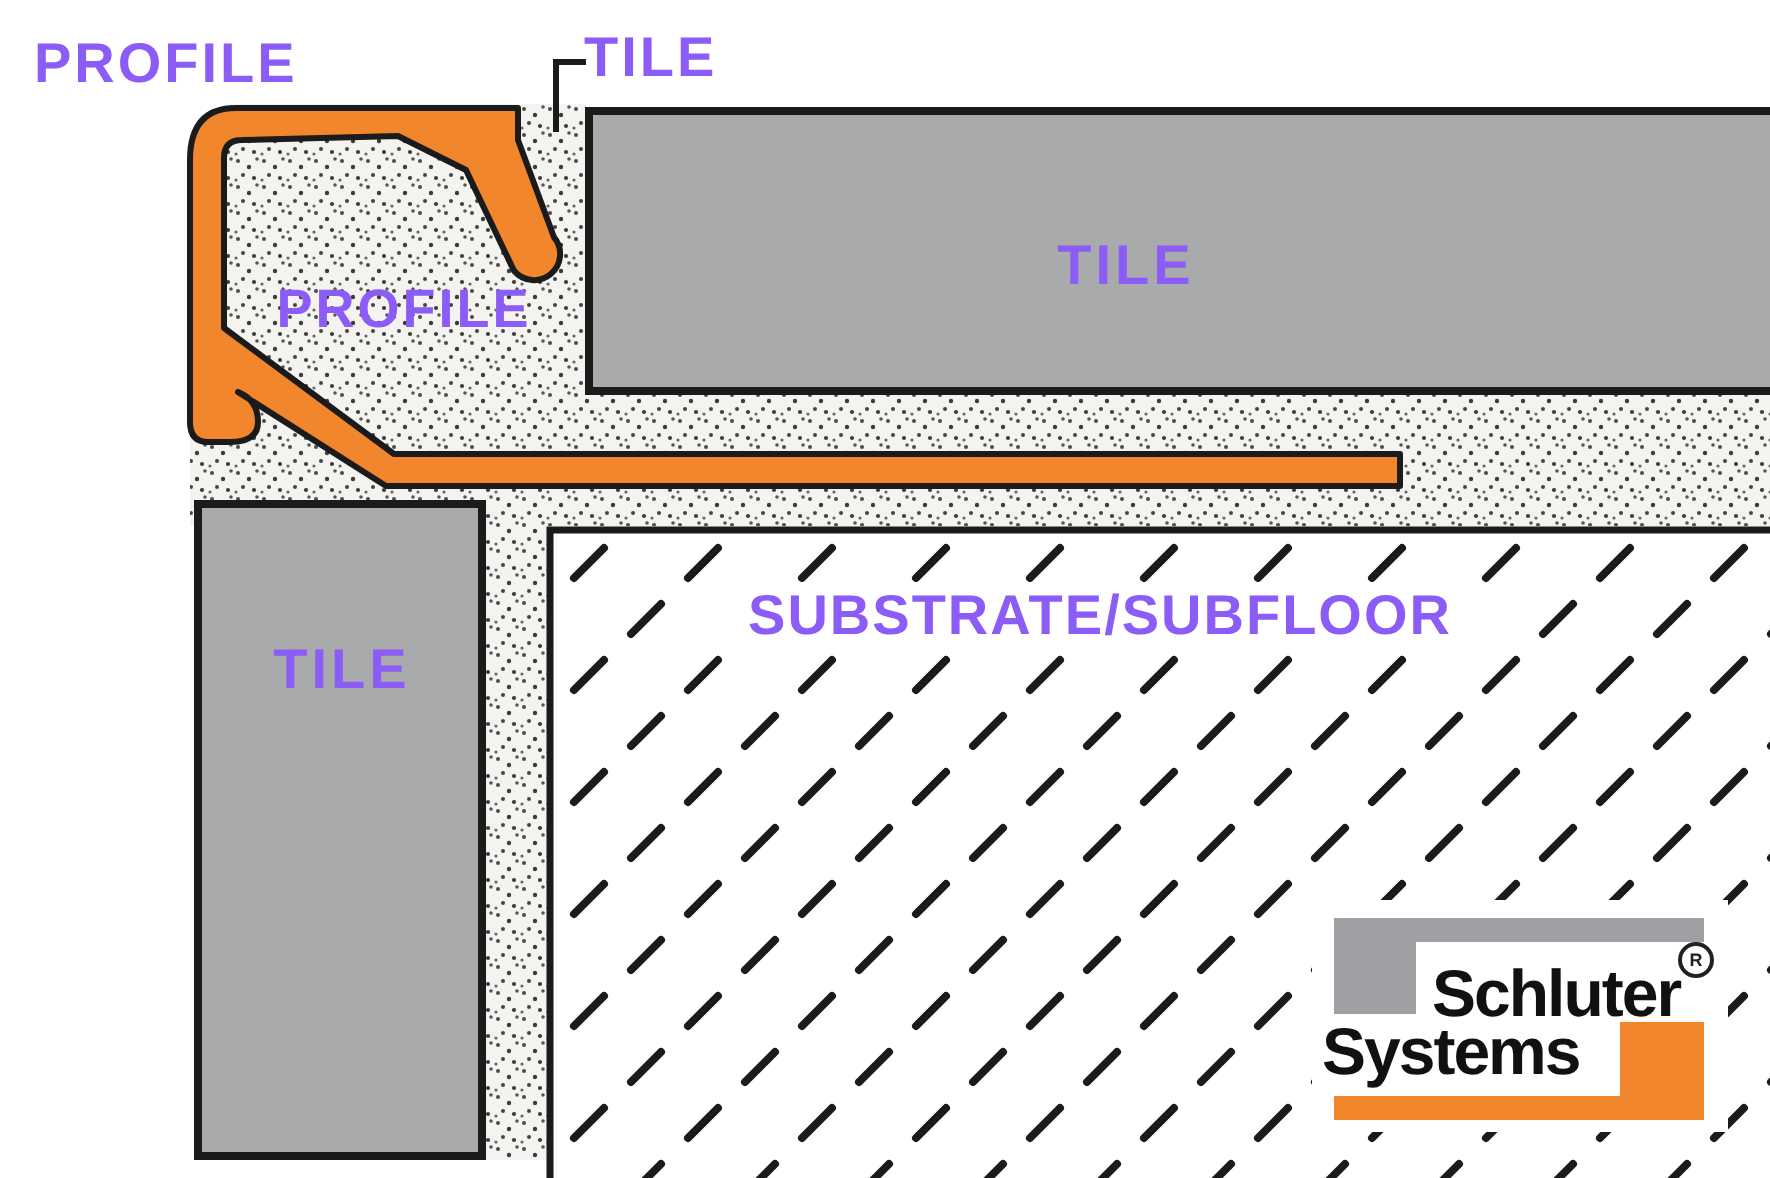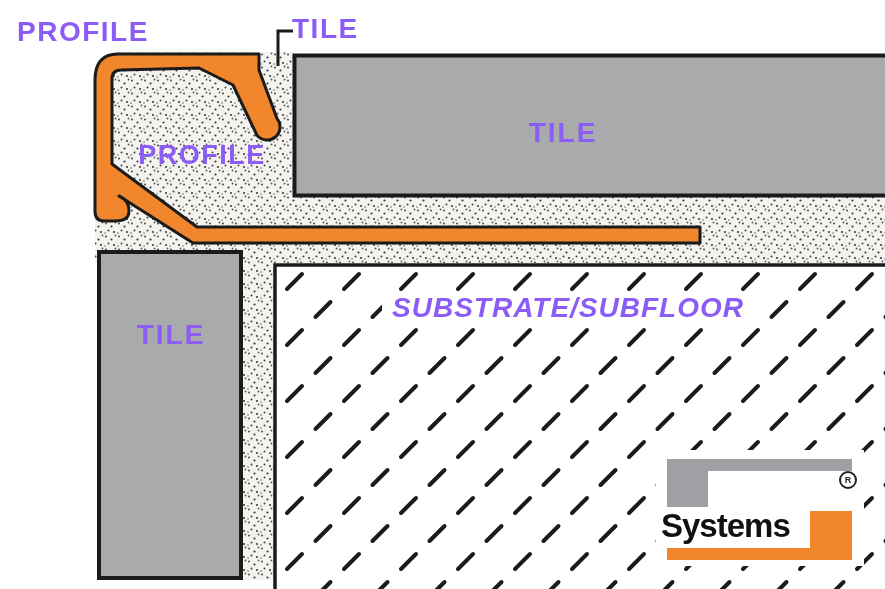--- a/index.html
+++ b/index.html
@@ -79,18 +79,19 @@
   <div class="label" id="profile-label" style="left:17px;top:18px;">PROFILE</div>
 
   <div class="label" id="grout-label" style="left:292px;top:15px;">TILE</div>
 
   <div class="label centered" id="mortar-label" style="left:202px;top:155px;font-size:27px;">PROFILE</div>
 
   <div class="label centered" id="tile-top-label" style="left:563px;top:133px;letter-spacing:2px;">TILE</div>
 
   <div class="label centered" id="tile-left-label" style="left:171px;top:335px;letter-spacing:2px;">TILE</div>
 
-  <div class="label centered" id="substrate-label" style="left:568px;top:308px;font-style:italic;">SUBSTRATE/SUBFLOOR</div>
+  <div class="label centered" id="substrate-label" style="left:550px;top:308px;">SUBSTRATE/SUBFLOOR</div>
 
+  <div class="logo-text" style="left:716px;top:480px;">Schluter</div>
   <div class="logo-text" style="left:661px;top:509px;text-align:right;">Systems</div>
   <div id="reg-mark">R</div>
 
 </div>
 
 </body></html>

